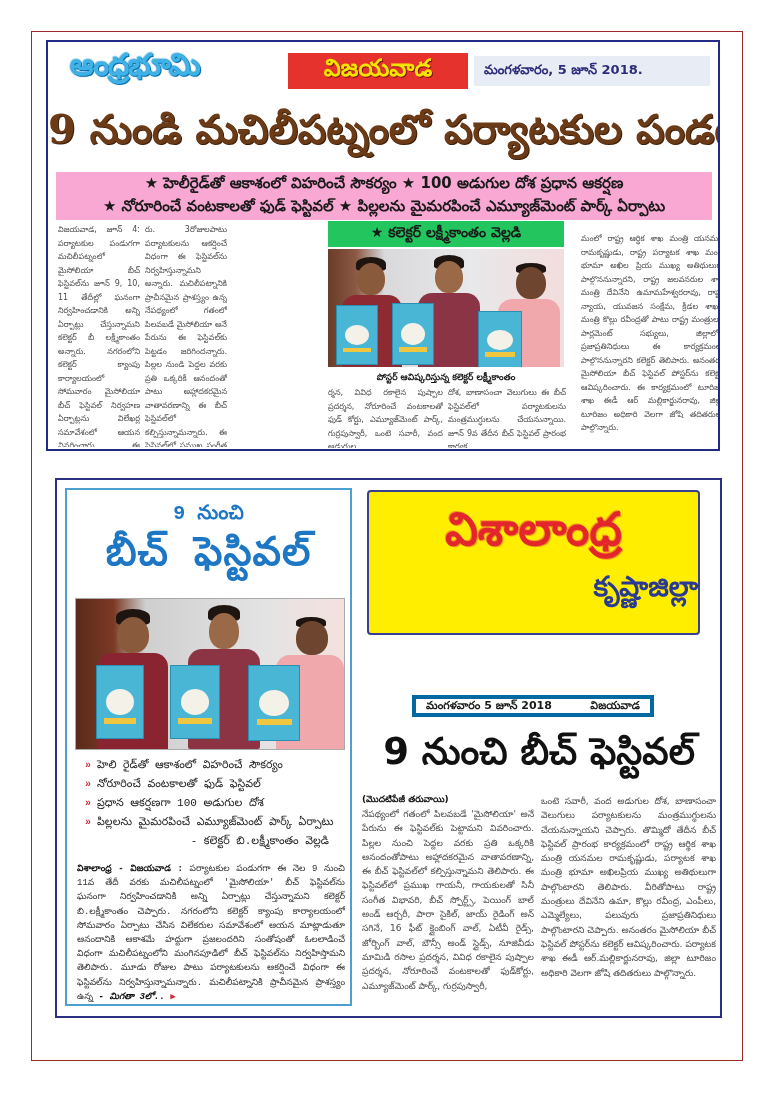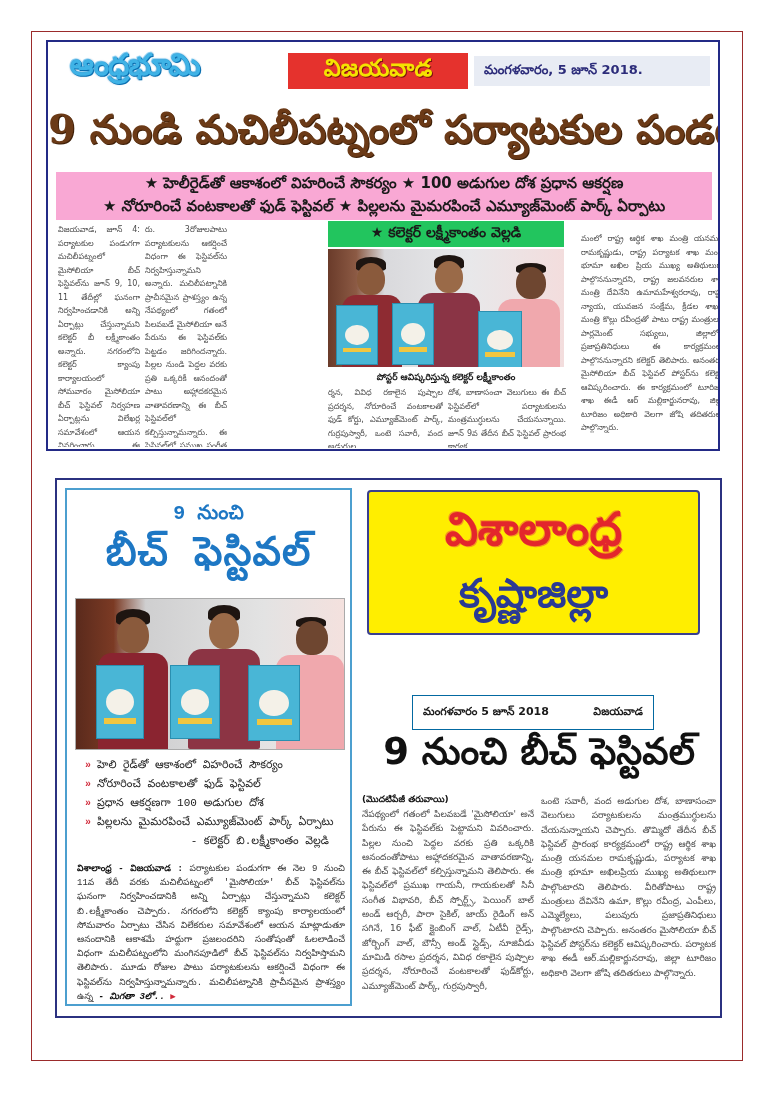--- a/index.html
+++ b/index.html
@@ -48,22 +48,22 @@
   .v-bullet { font-size:11px; line-height:19px; color:#1a1a1a; white-space:nowrap; }
   .v-bullet .arr { color:#d12a3a; font-weight:bold; font-size:10px; margin-right:6px; }
   .v-byline { font-size:11px; line-height:19px; color:#1a1a1a; text-align:right; padding-right:16px; }
   .v-body { position:absolute; left:10px; top:372px; width:268px; height:140px; font-size:9px; line-height:14.2px; color:#333; text-align:justify; overflow:hidden; }
   .v-body b { color:#111; }
   .v-cont { color:#111; font-weight:bold; font-style:italic; }
   .v-cont-arrow { color:#d12a3a; }
 
   .v-mast { position:absolute; left:310px; top:10px; width:333px; height:145px; background:#ffee00; border:2px solid #3a3f8f; border-radius:4px; box-sizing:border-box; }
   .v-mast-name { position:absolute; left:0; top:10px; width:100%; text-align:center; font-size:46px; font-weight:bold; color:#e3262c; text-shadow:1px 1px 0 #f49a1f, -1px -1px 0 #f49a1f; white-space:nowrap; }
-  .v-mast-dist { position:absolute; left:0; top:78px; width:100%; text-align:center; font-size:40px; font-weight:bold; color:#2a3a94; white-space:nowrap; }
-  .v-dateline { position:absolute; left:355px; top:215px; width:242px; height:35px; border:1px solid #0369a1; box-sizing:border-box; display:flex; justify-content:space-between; align-items:center; padding:0 10px; font-size:11px; font-weight:bold; color:#1a1a1a; }
+  .v-mast-dist { position:absolute; left:0; top:78px; width:100%; text-align:right; font-size:28px; font-weight:bold; color:#2a3a94; white-space:nowrap; }
+  .v-dateline { position:absolute; left:355px; top:215px; width:242px; height:22px; border:4px solid #0369a1; box-sizing:border-box; display:flex; justify-content:space-between; align-items:center; padding:0 10px; font-size:11px; font-weight:bold; color:#1a1a1a; }
   .v-headline { position:absolute; left:302px; top:250px; width:360px; text-align:center; font-size:37px; color:#111; white-space:nowrap; font-weight:bold; }
   .v-src { position:absolute; left:305px; top:314px; font-size:9px; font-weight:bold; color:#111; }
   .v-col-a { left:305px; top:327px; width:172px; height:190px; font-size:9px; line-height:14.3px; }
   .v-col-b { left:484px; top:314px; width:175px; height:203px; font-size:9px; line-height:14.3px; }
 </style>
 </head>
 <body>
 
 <div class="page-frame"></div>
 

